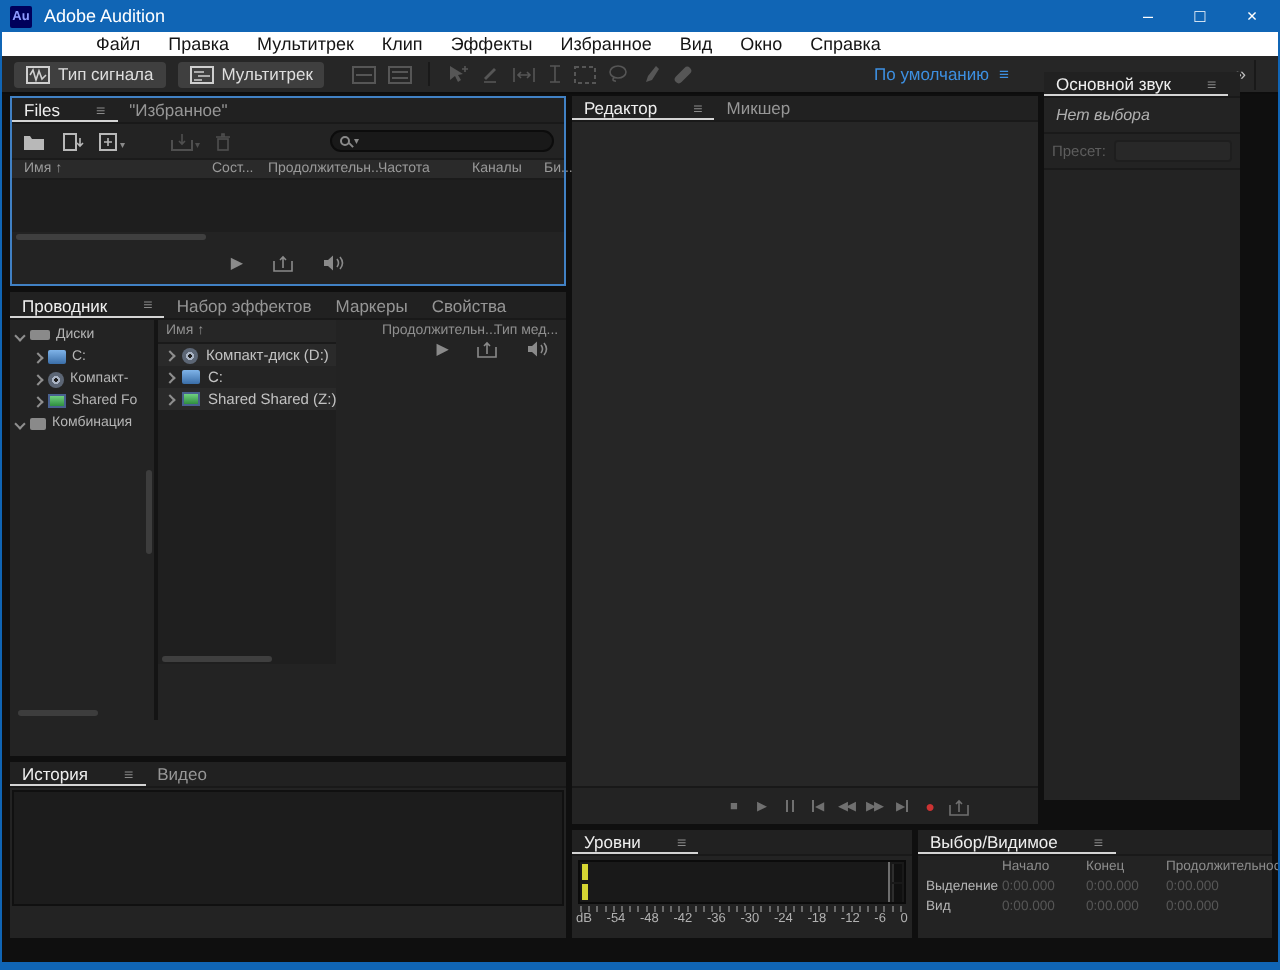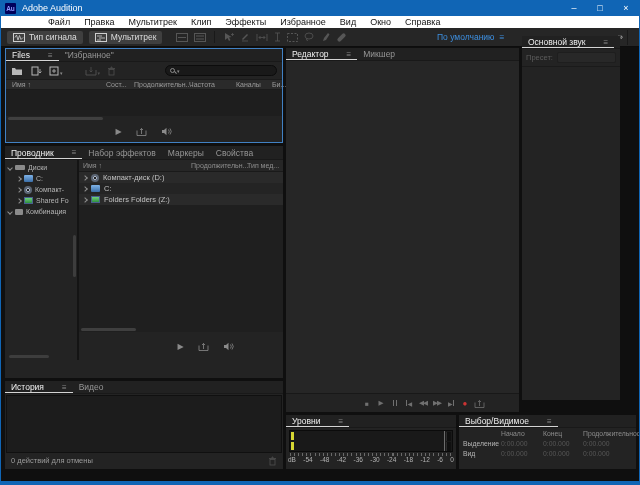--- a/index.html
+++ b/index.html
@@ -64,21 +64,21 @@
   .chev-r { width:4px; height:4px; border-right:1px solid #8f8f8f; border-top:1px solid #8f8f8f; transform:rotate(45deg); flex:none; }
   .chev-d { width:4px; height:4px; border-right:1px solid #8f8f8f; border-top:1px solid #8f8f8f; transform:rotate(135deg); flex:none; }
   .ic-drives { width:10px; height:5px; background:#8a8a8a; border-radius:1px; flex:none; }
   .ic-drive { width:9px; height:7px; background:linear-gradient(#7fb3e8,#3a6ea8); border-radius:1px; flex:none; }
   .ic-cd { width:8px; height:8px; border-radius:50%; flex:none;
     background:radial-gradient(circle, #1e1e1e 0 1px, #aab4c4 1px 2px, #5c6675 2px 4px); }
   .ic-shared { width:9px; height:7px; background:linear-gradient(#6fd07f,#2f8f3f); border:1px solid #49618f; flex:none; }
   .ic-flag { width:8px; height:6px; background:#8a8a8a; border-radius:1px; flex:none; }
   .vthumb { position:absolute; right:1px; top:75px; width:3px; height:42px; background:#3d3d3d; border-radius:2px; }
   .tree-hthumb { position:absolute; bottom:2px; left:4px; width:40px; height:3px; background:#3d3d3d; border-radius:2px; }
-  .right-col { flex:1; display:flex; flex-direction:column; }
+  .right-col { flex:1; display:flex; flex-direction:row; }
   .list-wrap { height:172px; background:#1f1f1f; position:relative; }
   .mlist-header { height:12px; position:relative; font-size:7px; color:#8f8f8f; background:#262626; border-bottom:1px solid #1a1a1a; }
   .mh { position:absolute; top:2px; white-space:nowrap; }
   .mrow { height:11px; display:flex; align-items:center; gap:4px; padding-left:4px; font-size:7.5px; color:#c2c2c2; }
   .mrow.odd { background:#2a2a2a; } .mrow.even { background:#242424; }
   .media-footer { height:28px; display:flex; align-items:center; justify-content:center; gap:14px; padding-left:50px; }
   
   #history-panel { left:4px; top:381px; width:278px; height:88px; }
   .hist-list { margin:1px 1px 0 1px; height:58px; background:#1c1c1c; border:1px solid #101010; }
   .hist-footer { height:15px; display:flex; align-items:center; font-size:7.5px; color:#9a9a9a; padding:0 6px; }
@@ -335,21 +335,21 @@
             <span>Компакт-диск (D:)</span>
           </div>
           <div class="mrow even">
             <span class="chev-r"></span>
             <span class="ic-drive"></span>
             <span>C:</span>
           </div>
           <div class="mrow odd">
             <span class="chev-r"></span>
             <span class="ic-shared"></span>
-            <span>Folders Folders (Z:)</span>
+            <span>Shared Shared (Z:)</span>
           </div>
           <div class="hthumb" style="left:2px;bottom:1px;top:auto;width:55px;position:absolute"></div>
         </div>
         <div class="media-footer">
           <span class="ficon">▶</span>
           <svg width="11" height="9">
               <path d="M1 3.5 v5 h9 v-5" fill="none" stroke="#8a8a8a" stroke-width="0.8"></path>
               <path d="M5.5 7 v-5.5 M4 3 L5.5 1.5 L7 3" stroke="#8a8a8a" fill="none" stroke-width="0.8"></path>
             </svg>
           <svg width="12" height="9">
@@ -365,27 +365,20 @@
     <div class="tabbar">
       <div class="tab active">
         <span>История</span>
         <span class="pmenu">≡</span>
       </div>
       <div class="tab">
           <span>Видео</span>
         </div>
     </div>
     <div class="hist-list"></div>
-    <div class="hist-footer">
-      <span>0 действий для отмены</span>
-      <svg width="9" height="10">
-          <path d="M1 2.5 h7 M4 2.5 v-1.5 h1 v1.5" stroke="#4f4f4f" fill="none" stroke-width="0.8"></path>
-          <rect x="2" y="3.5" width="5" height="5.5" fill="none" stroke="#4f4f4f" stroke-width="0.8"></rect>
-        </svg>
-    </div>
   </div>
 
   <div class="panel" id="editor-panel">
     <div class="tabbar">
       <div class="tab active">
         <span>Редактор</span>
         <span class="pmenu">≡</span>
       </div>
       <div class="tab">
           <span>Микшер</span>
@@ -471,20 +464,21 @@
     </div>
   </div>
 
   <div class="panel" id="essential-panel">
     <div class="tabbar">
       <div class="tab active">
         <span>Основной звук</span>
         <span class="pmenu">≡</span>
       </div>
     </div>
+    <div class="es-empty">Нет выбора</div>
     <div class="es-preset">
       <span>Пресет:</span>
       <span class="preset-field"></span>
     </div>
   </div>
 
   <div id="bottom-strip"></div>
 
 </div>
 

